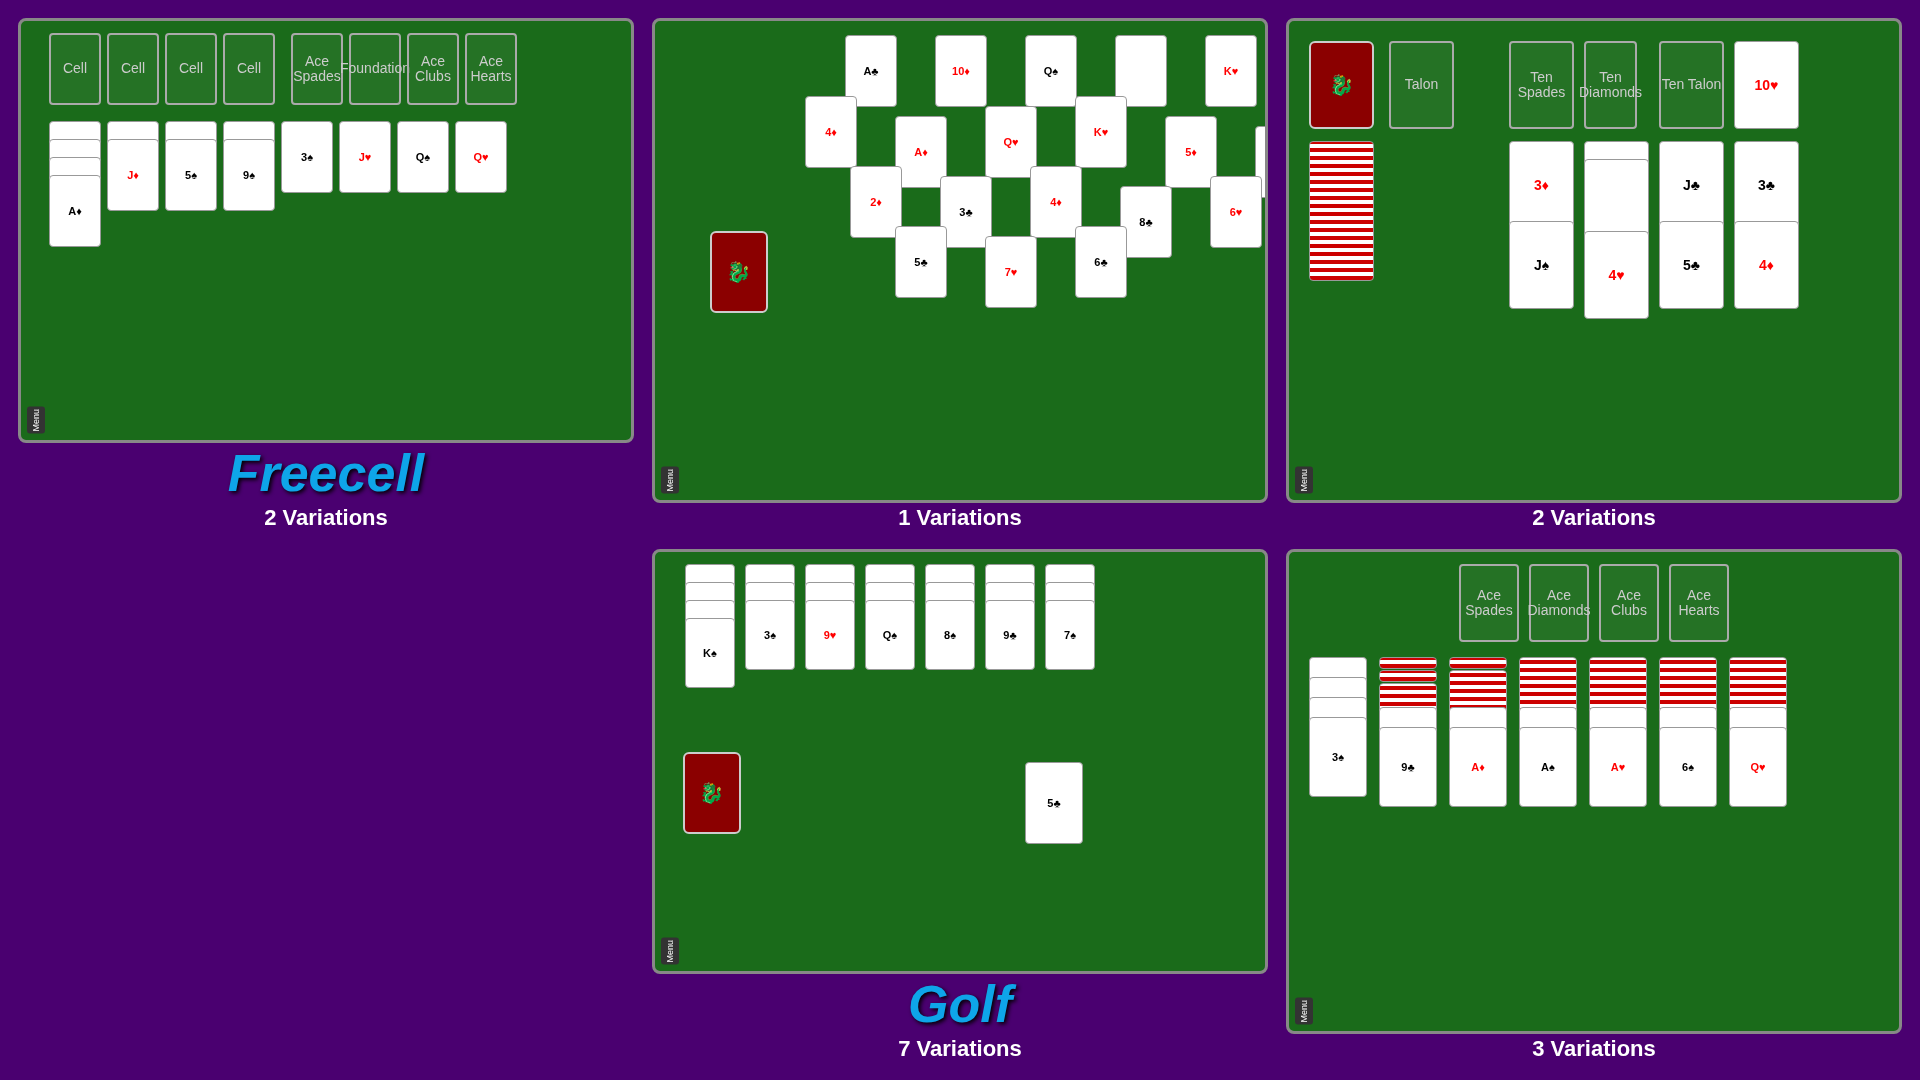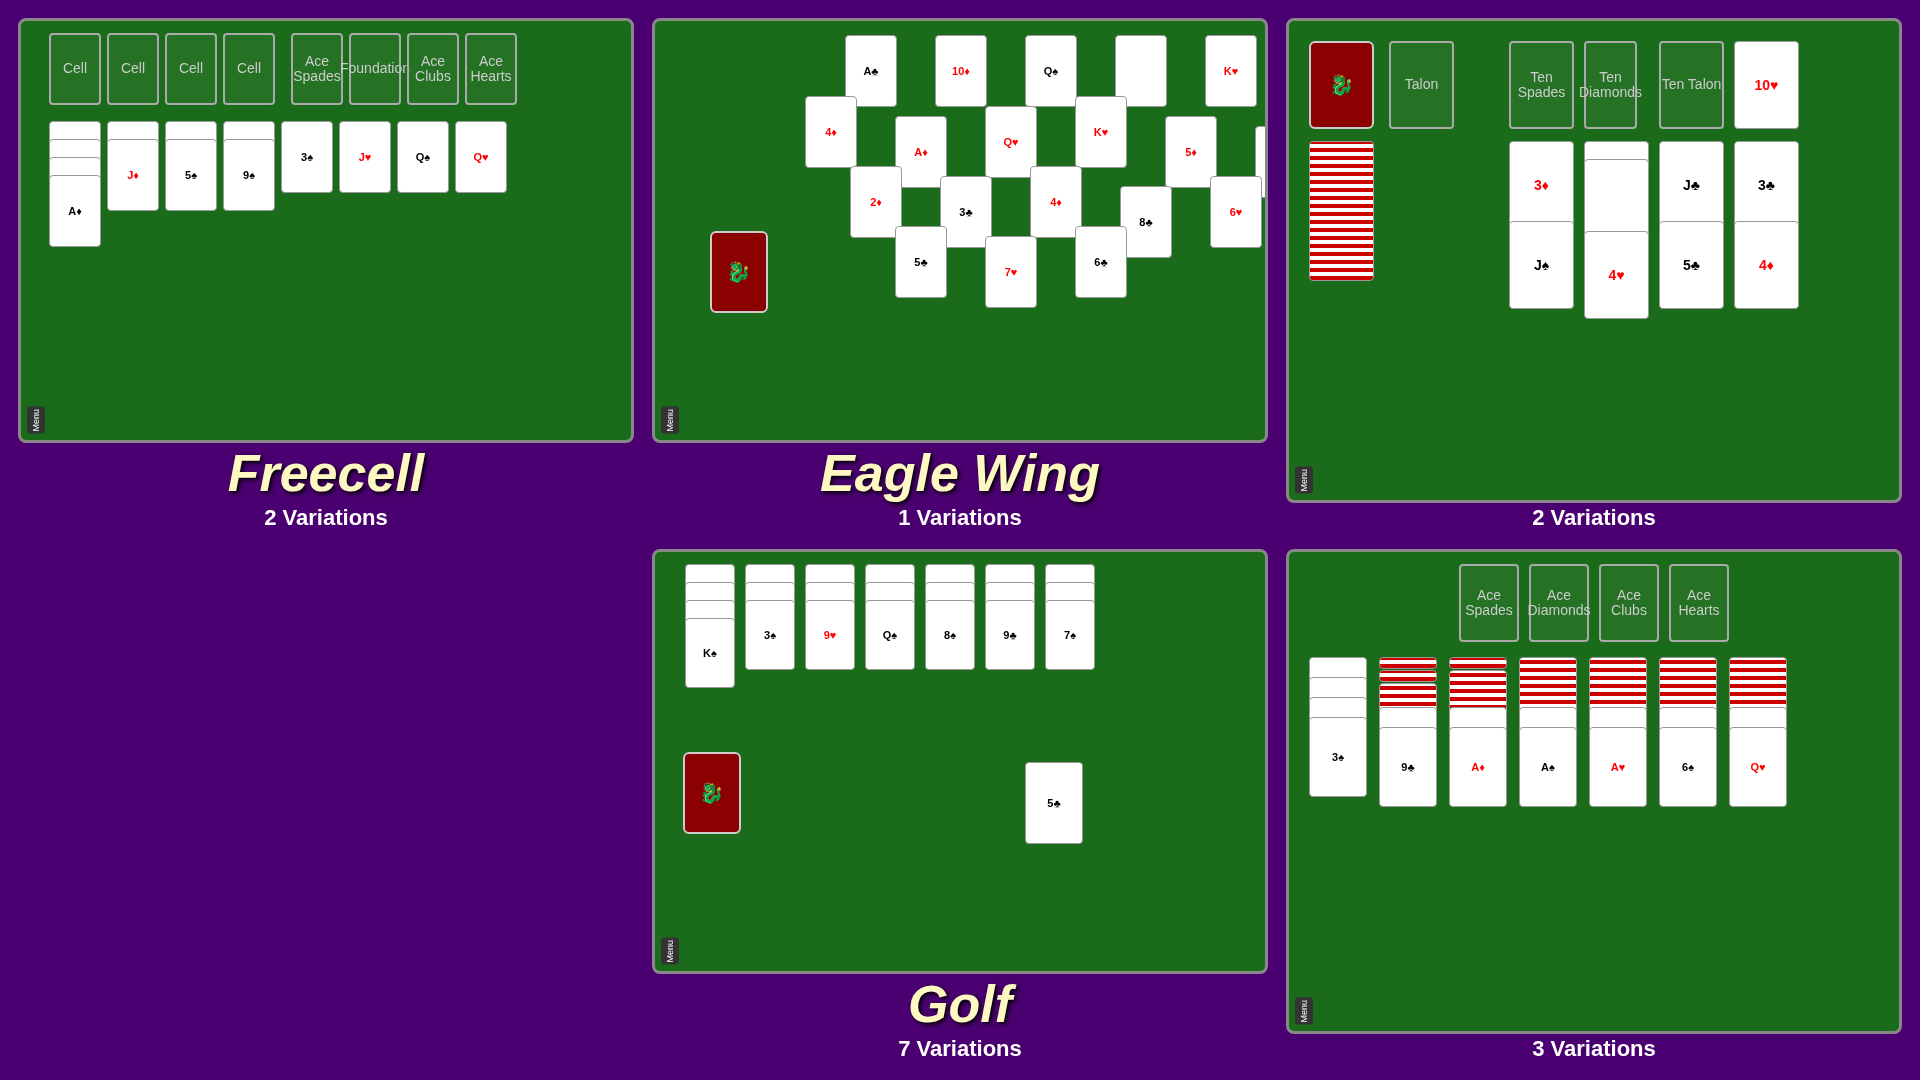--- a/index.html
+++ b/index.html
@@ -34,21 +34,21 @@
       border-radius: 8px;
       flex: 1;
       width: 100%;
       position: relative;
       overflow: hidden;
     }
 
     .game-title {
       font-size: 52px;
       font-weight: bold;
-      color: #fef9c3;
+      color: #0ea5e9;
       text-shadow: 2px 2px 4px #000;
       font-style: italic;
     }
 
     .game-variations {
       font-size: 22px;
       color: #ffffff;
       font-weight: bold;
       margin-top: 2px;
     }
@@ -308,21 +308,20 @@
         </div>
       <div class="card red" style="left:330px;top:215px;width:52px;height:72px;">
           <span>7♥</span>
         </div>
       <div class="card" style="left:420px;top:205px;width:52px;height:72px;">
           <span>6♣</span>
         </div>
 
       <div class="menu-btn">Menu</div>
     </div>
-    <div class="game-title">Eagle Wing</div>
     <div class="game-variations">1 Variations</div>
   </div>
 
   <div class="game-cell top-right">
     <div class="game-preview">
 
       <div class="dragon-card" style="left:20px;top:20px;width:65px;height:88px;">
         <span class="dragon-symbol">🐉</span>
       </div>
 

